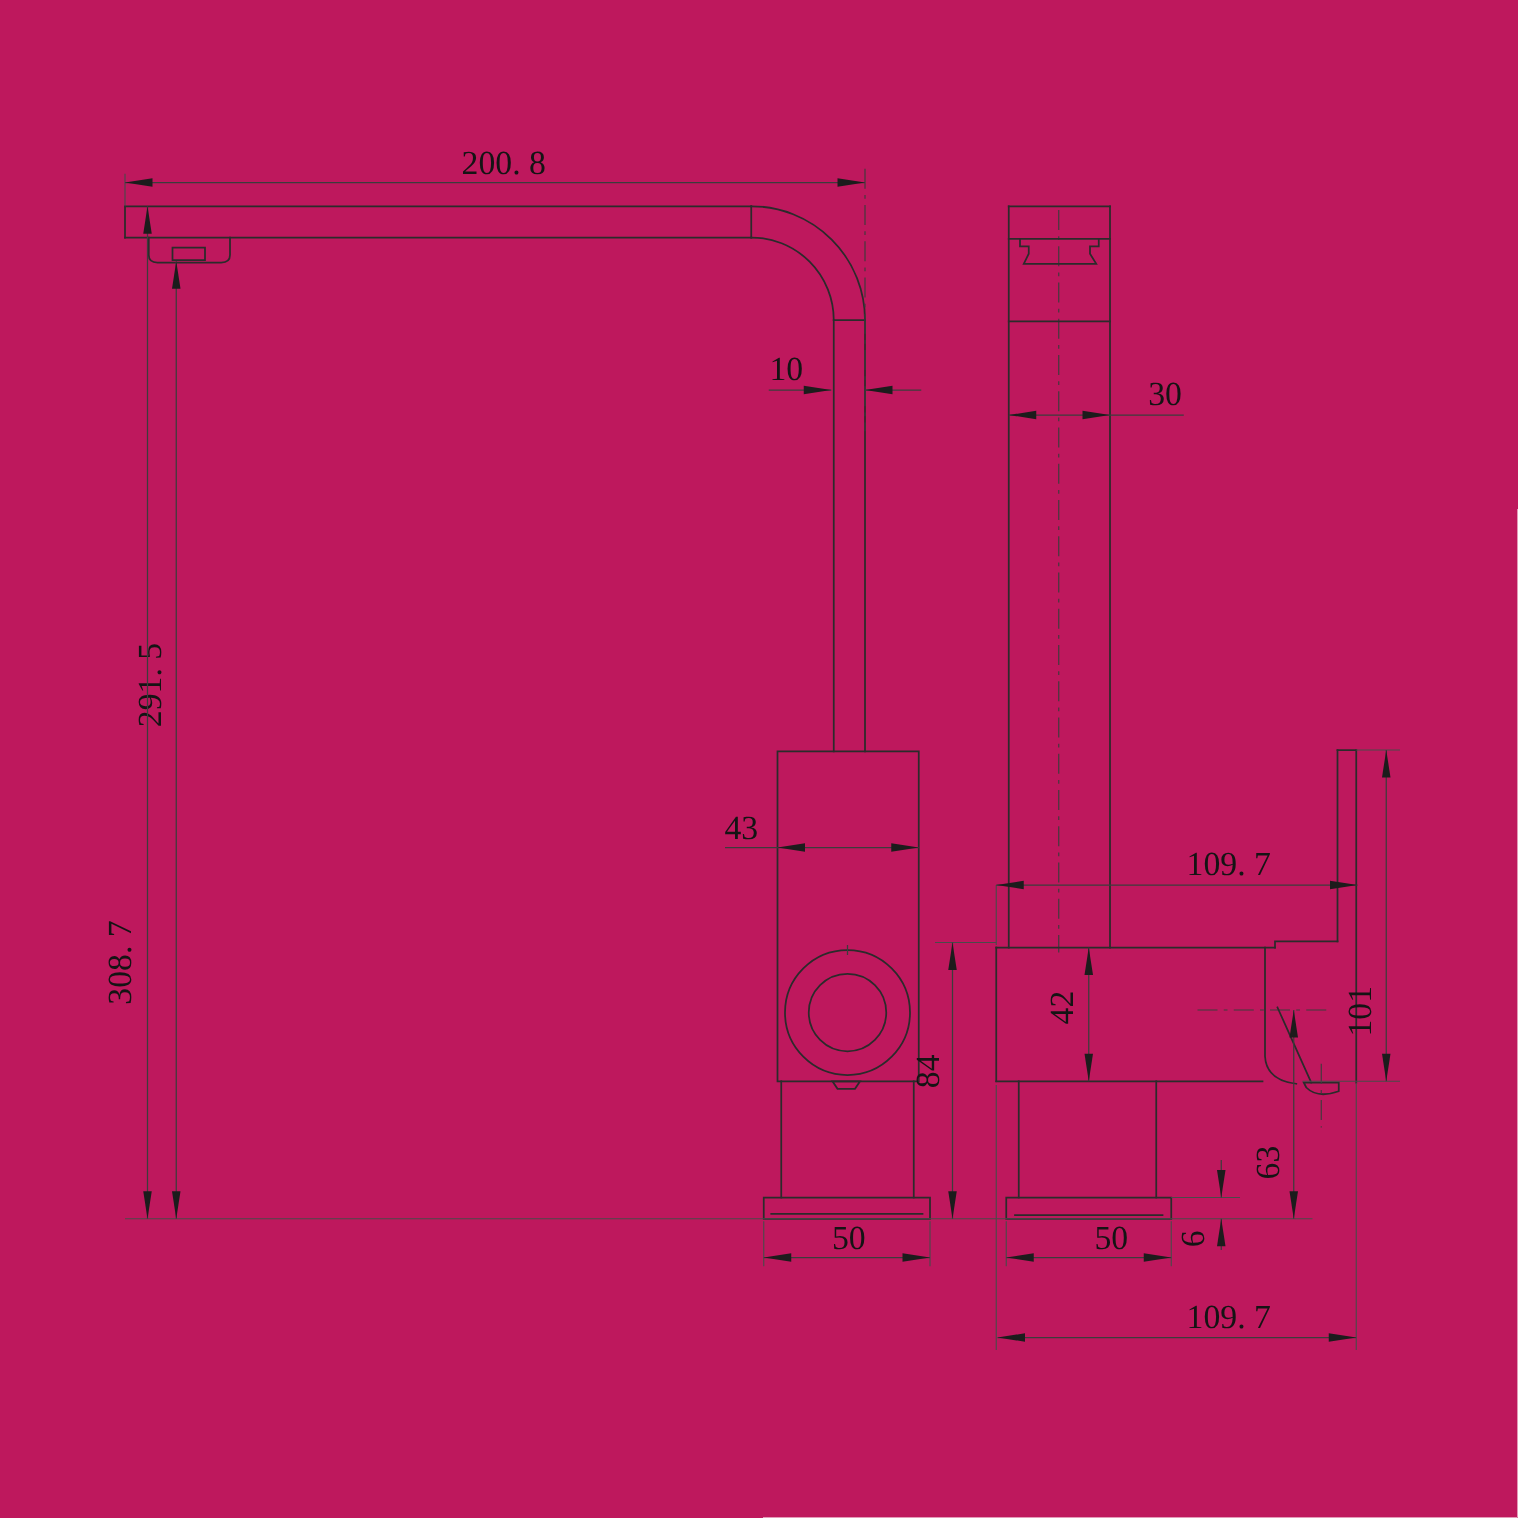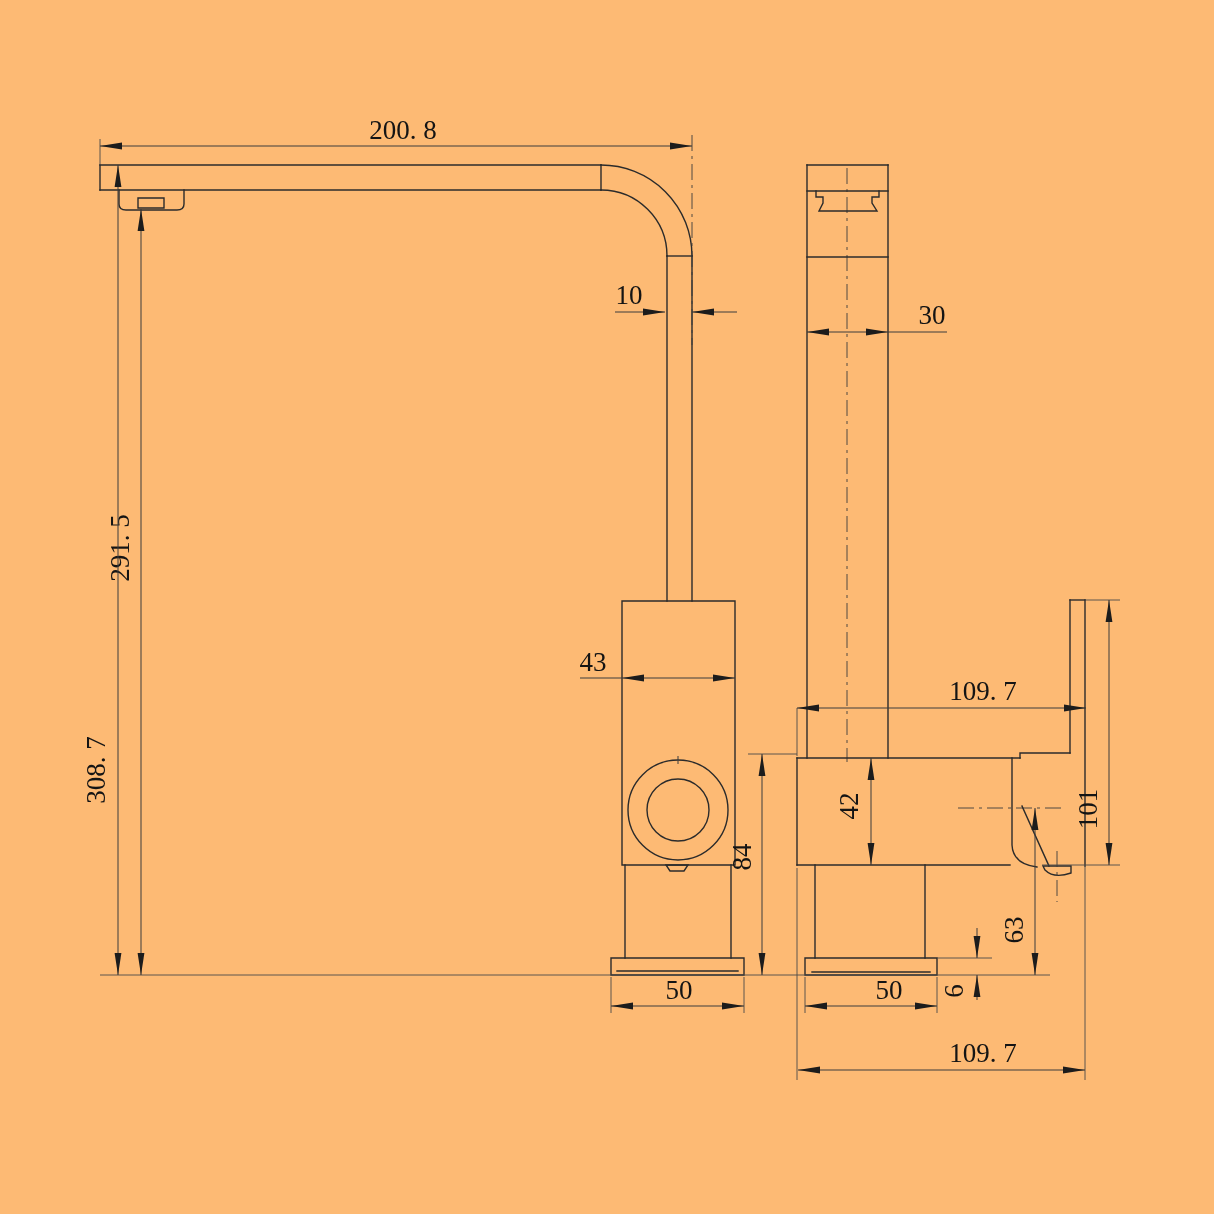--- a/index.html
+++ b/index.html
@@ -1,16 +1,16 @@
 <!DOCTYPE html>
 <html><head>
 <meta charset="utf-8">
 <style>
   html,body{margin:0;padding:0;background:#ffffff;}
-  .page{width:1214px;height:1214px;background:#fdba74;position:relative;overflow:hidden;}
+  .page{width:1214px;height:1214px;background:#be185d;position:relative;overflow:hidden;}
   svg{display:block;}
   .draw{stroke:#2b2b2b;stroke-width:1.4;fill:none;stroke-linecap:square;}
   .thin{stroke:#3c3c3c;stroke-width:1;fill:none;}
   .ext{stroke:#4a4a4a;stroke-width:0.9;fill:none;}
   .cl{stroke:#3c3c3c;stroke-width:0.9;fill:none;stroke-dasharray:16 5 3 5;}
   .ah{fill:#1c1c1c;stroke:none;}
   text{font-family:"Liberation Serif","DejaVu Serif",serif;font-size:27px;fill:#141414;}
   .mid{text-anchor:middle;}
 </style>
 </head>

